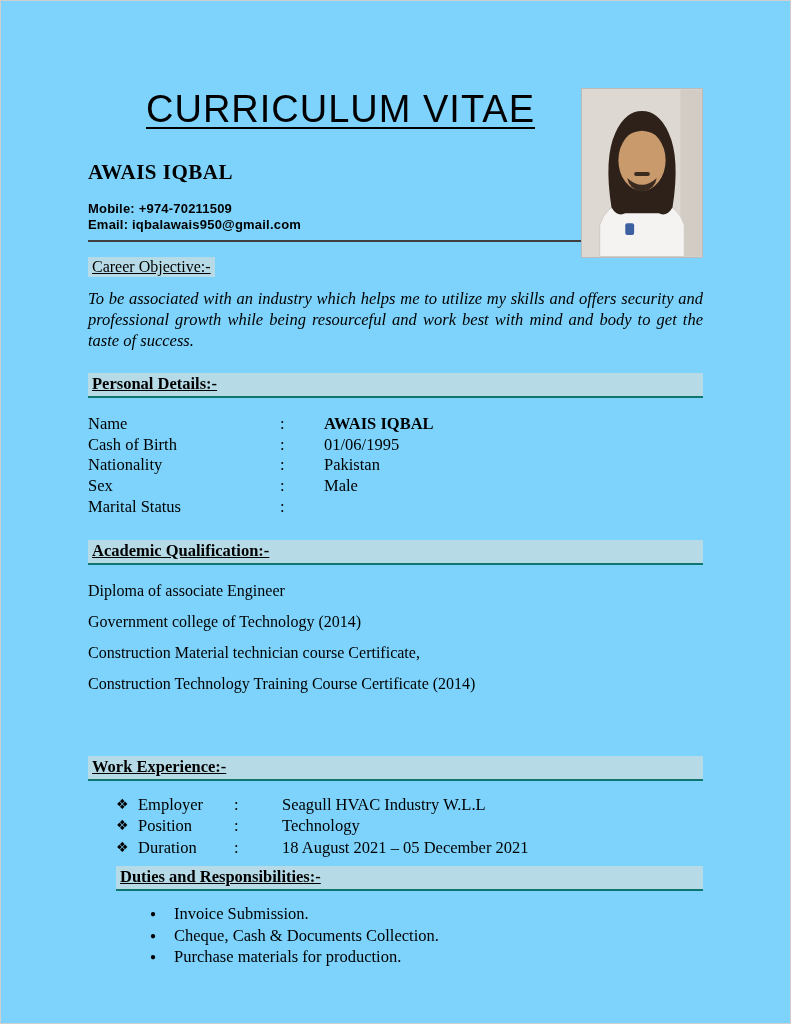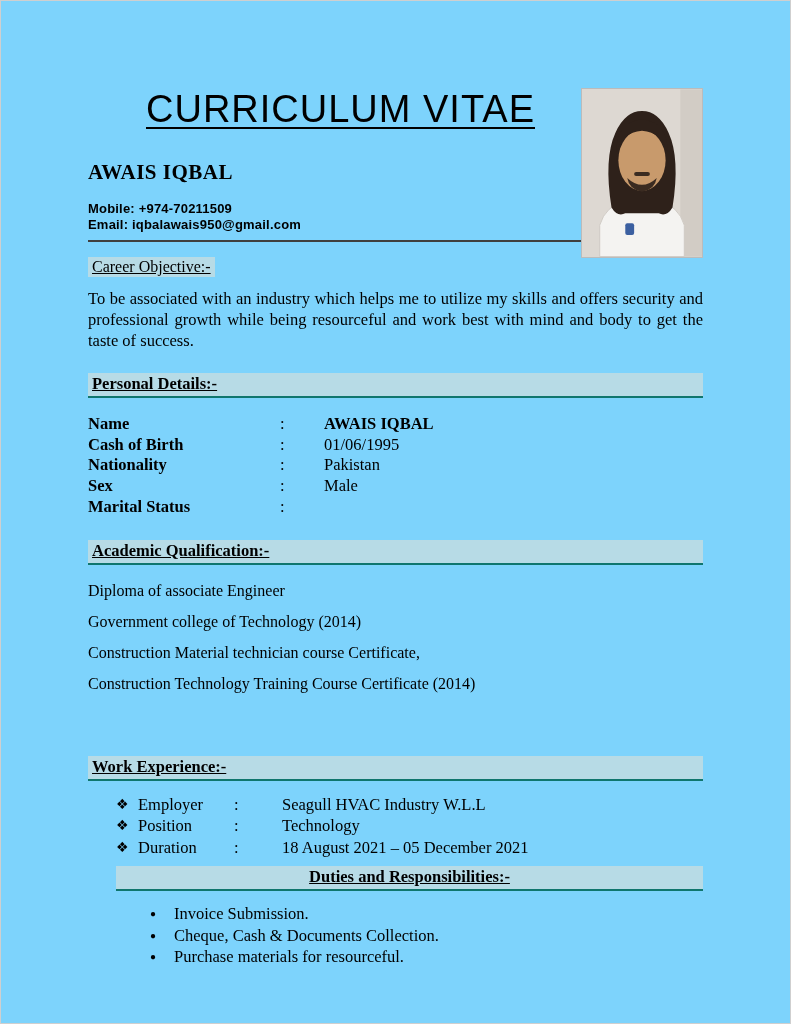--- a/index.html
+++ b/index.html
@@ -36,43 +36,43 @@
     font-weight:bold;font-size:13px;line-height:16px;letter-spacing:.2px;
   }
   .rule{margin-top:7px;border-top:2px solid #3f3f3f;}
   
   .objective-heading{
     margin-top:15px;display:inline-block;background:var(--highlight);
     font-size:16px;padding:1px 4px;
   }
   .u{text-decoration:underline;}
   .objective-text{
-    margin-top:11px;font-size:16.5px;line-height:21px;text-align:justify;
+    margin-top:11px;font-size:16.5px;line-height:21px;text-align:justify;font-style:italic;
   }
   
   .section-bar{
     margin-top:22px;background:var(--highlight);
     border-bottom:2px solid #0f766e;
     font-weight:bold;font-size:16.5px;padding:1px 4px 2px;
   }
   
   .pd-table{margin-top:16px;}
   .pd-row{display:grid;grid-template-columns:192px 44px 1fr;line-height:20.8px;font-size:16.5px;}
-  .pd-label{font-weight:bold;}
+  .pd-label{font-weight:normal;}
   .strong{font-weight:bold;}
   
   .acad-list{margin-top:17px;}
   .acad-list p{font-size:16px;line-height:17px;margin-bottom:14px;}
   
   .we-bar{margin-top:64px;}
   .we-rows{margin-top:13px;margin-left:28px;}
   .we-row{display:grid;grid-template-columns:22px 96px 48px 1fr;line-height:21.5px;font-size:16.5px;}
   .we-bullet{font-size:14px;}
   
-  .duties-bar{margin-top:8px;margin-left:28px;text-align:center;}
+  .duties-bar{margin-top:8px;margin-left:28px;}
   .duty-list{margin-top:12px;margin-left:62px;}
   .duty-row{display:grid;grid-template-columns:24px 1fr;line-height:21.5px;font-size:16.5px;}
   .duty-bullet{font-size:10px;line-height:21.5px;}
 </style>
 </head>
 <body>
 
 <div class="page">
 
   <div class="photo-wrap">
@@ -190,17 +190,17 @@
       <div class="duty-row">
         <span class="duty-bullet">●</span>
         <span>Invoice Submission.</span>
       </div>
       <div class="duty-row">
         <span class="duty-bullet">●</span>
         <span>Cheque, Cash &amp; Documents Collection.</span>
       </div>
       <div class="duty-row">
         <span class="duty-bullet">●</span>
-        <span>Purchase materials for resourceful.</span>
+        <span>Purchase materials for production.</span>
       </div>
     </div>
   </div>
 </div>
 
 </body></html>

